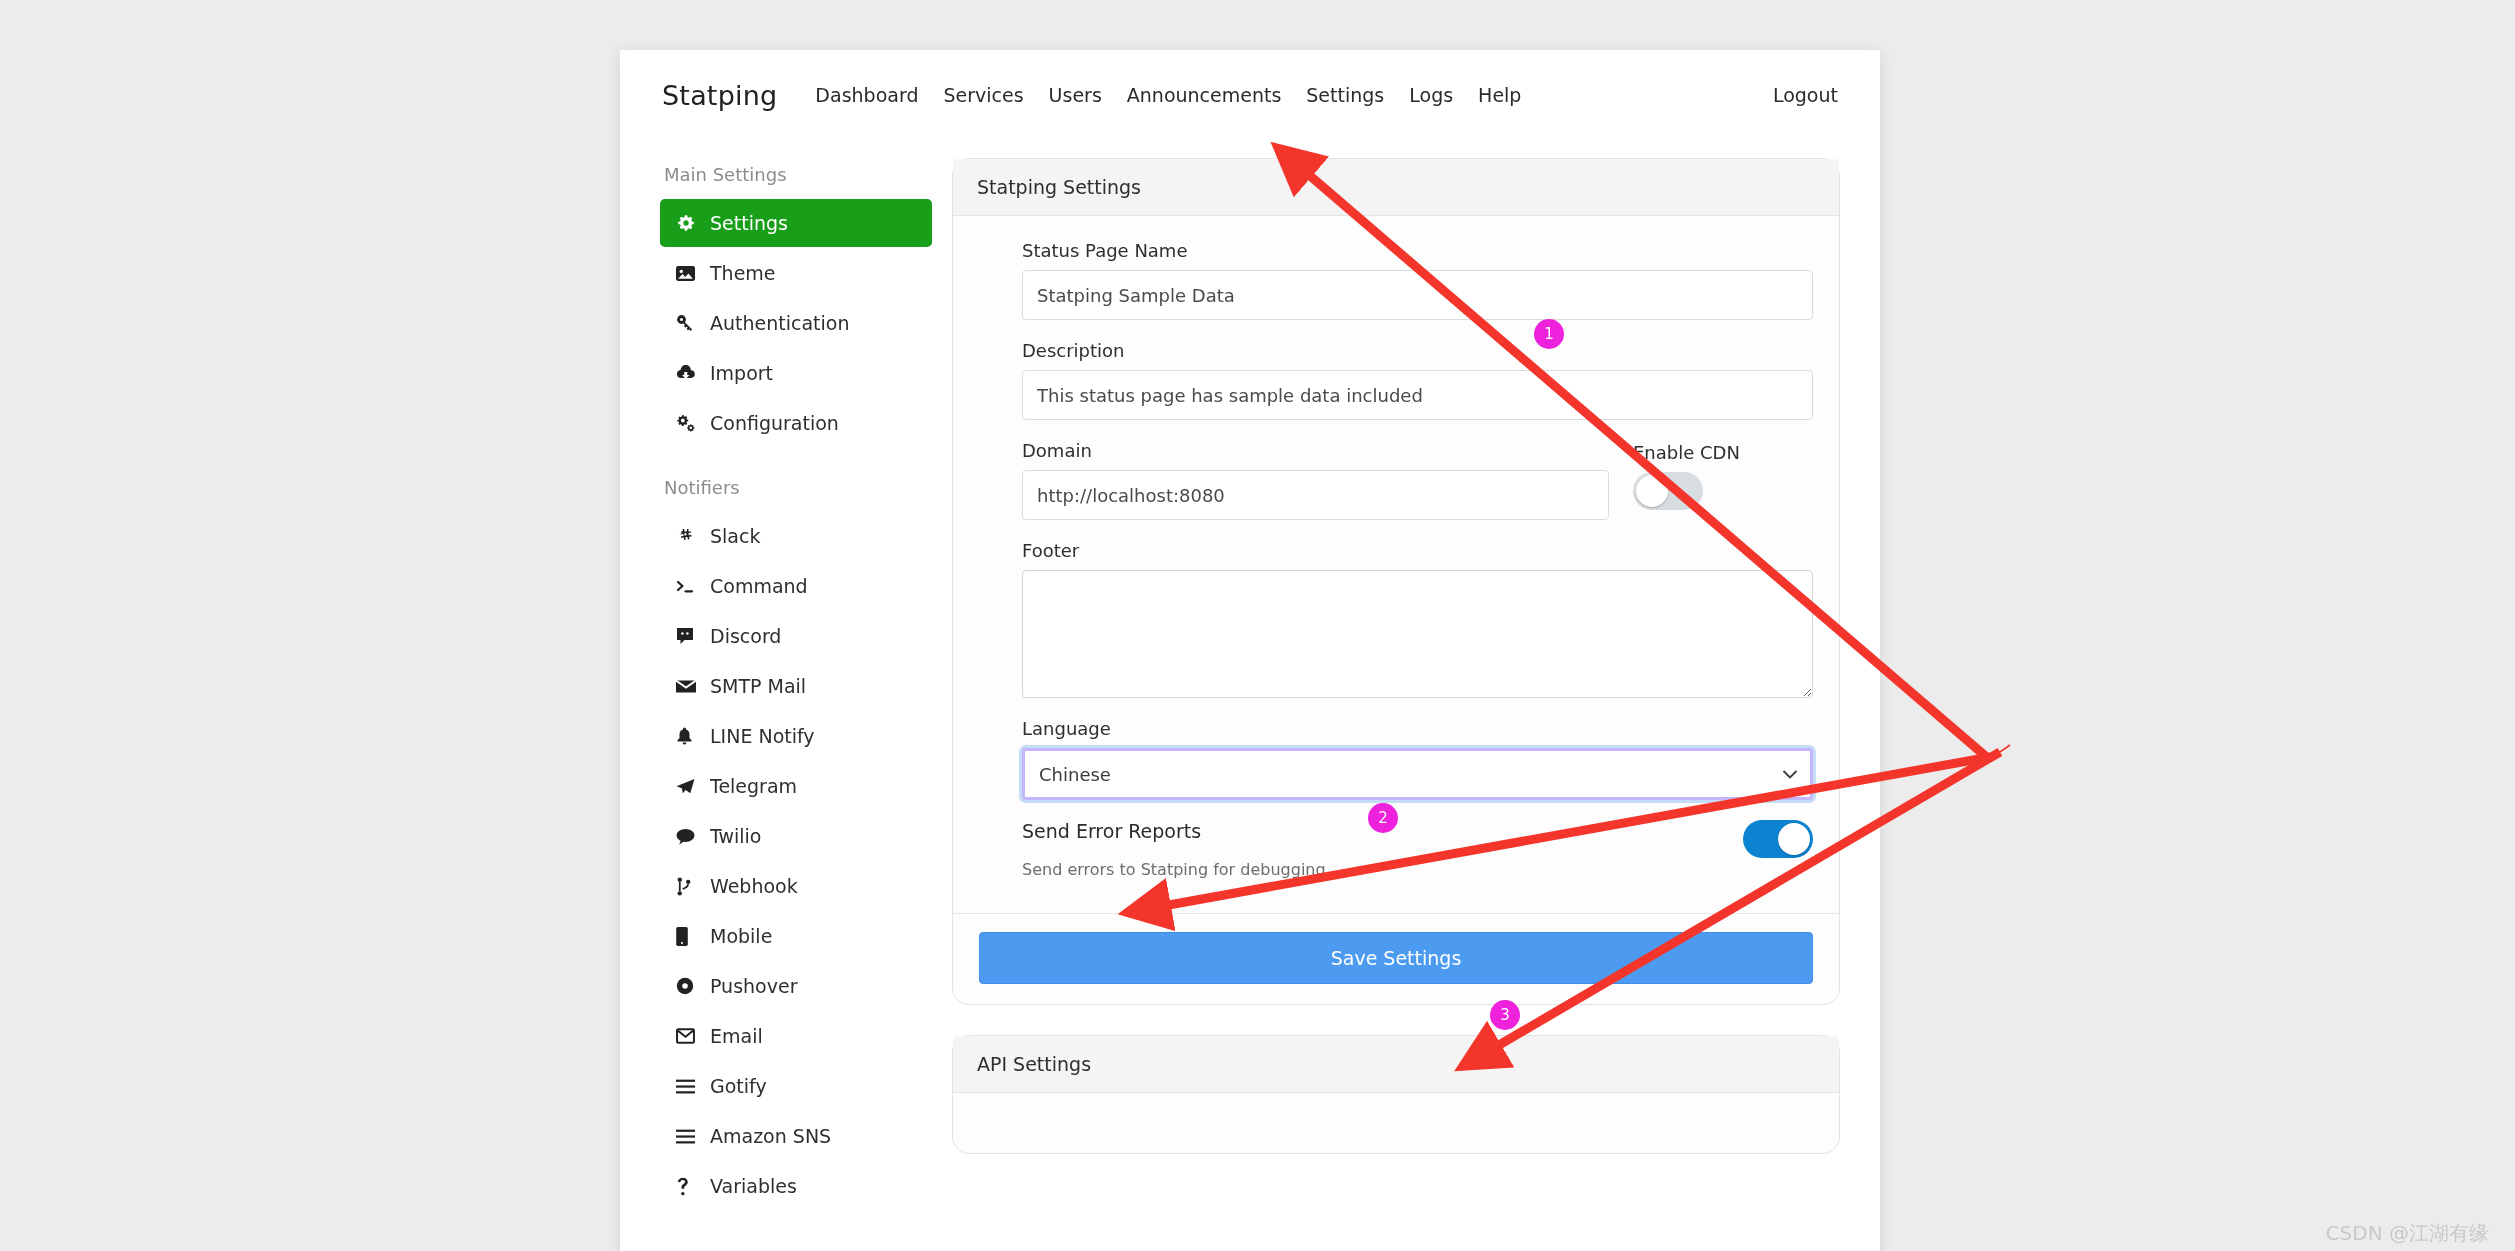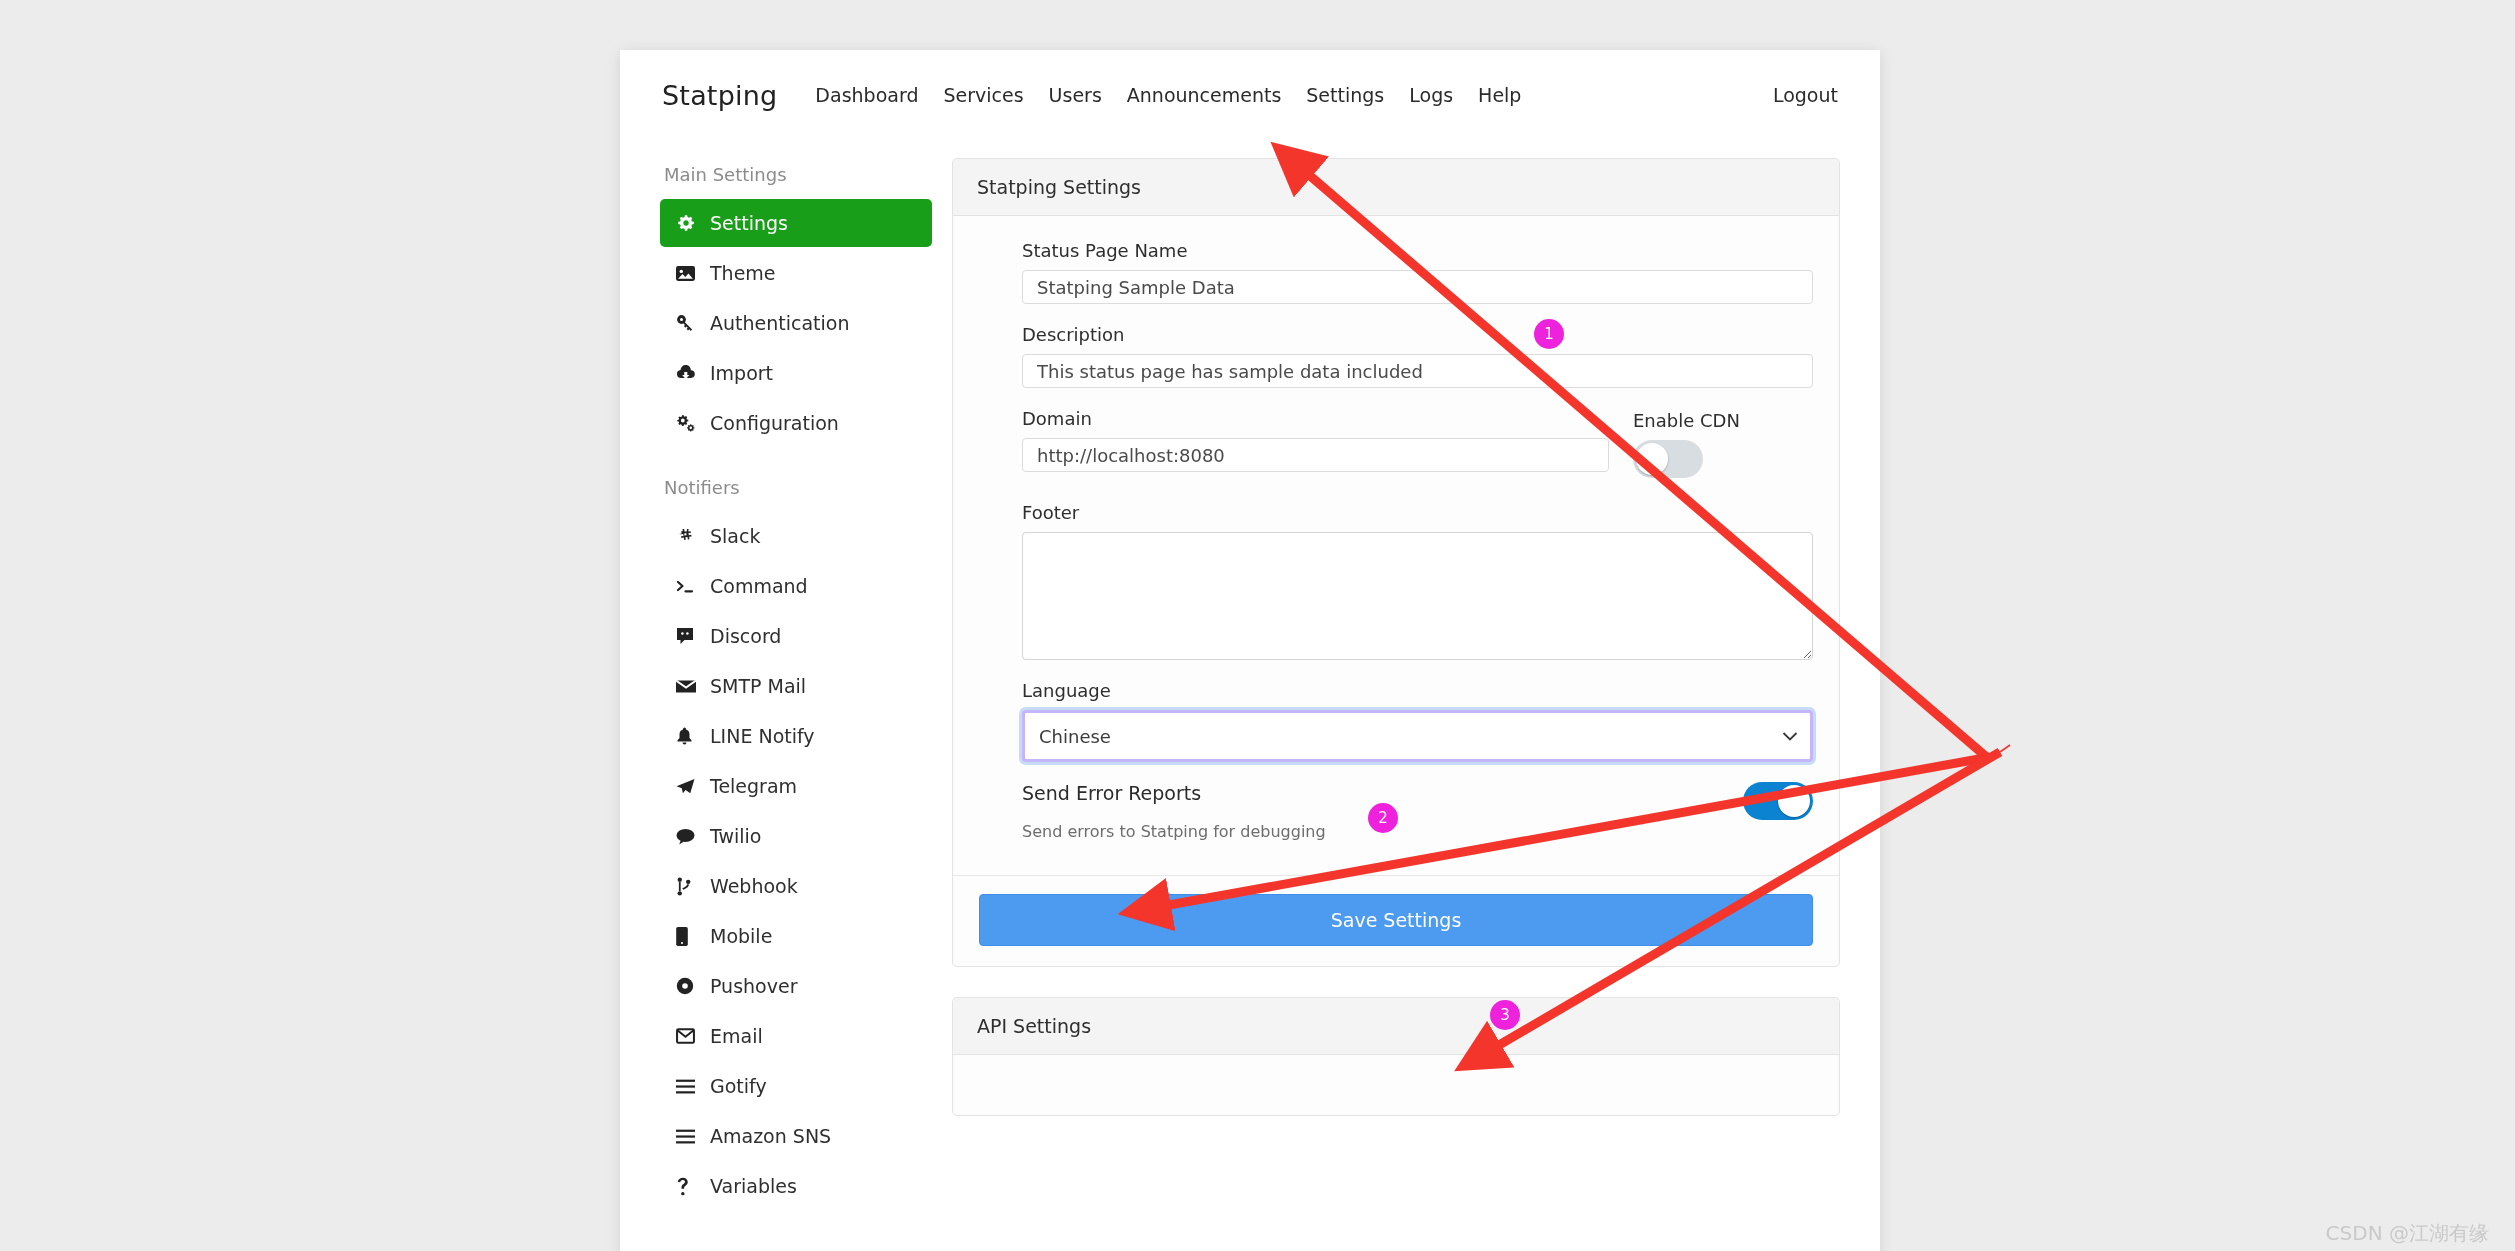--- a/index.html
+++ b/index.html
@@ -59,21 +59,21 @@
     width:34px; flex:0 0 34px;
     display:inline-flex; align-items:center; justify-content:flex-start;
     font-size:17px;
   }
   .side-ico svg { display:block; }
   .side-gap { height:22px; }
   
   .main { flex:1; min-width:0; padding-top:18px; }
   .card {
     border:1px solid #e3e3e3;
-    border-radius:5px;
+    border-radius:17px;
     background:#fdfdfd;
     margin-bottom:30px;
   }
   .card-head {
     background:#f4f4f4;
     border-bottom:1px solid #e3e3e3;
     border-radius:5px 5px 0 0;
     padding:17px 24px;
     font-size:19px;
     color:#2e2e2e;
@@ -81,21 +81,21 @@
   .card-body { padding:24px 26px 14px 26px; }
   .field { margin-bottom:20px;margin-left:43px; }
   .flabel {
     display:block;
     font-size:18px;
     color:#2e2e2e;
     margin-bottom:9px;
   }
   .finput {
     width:100%;
-    height:34px;
+    height:50px;
     border:1px solid #dcdcdc;
     border-radius:4px;
     background:#fff;
     padding:0 14px;
     font-size:18px;
     color:#4a4a4a;
     font-family:"DejaVu Sans", sans-serif;
     outline:none;
   }
   .ftext {

